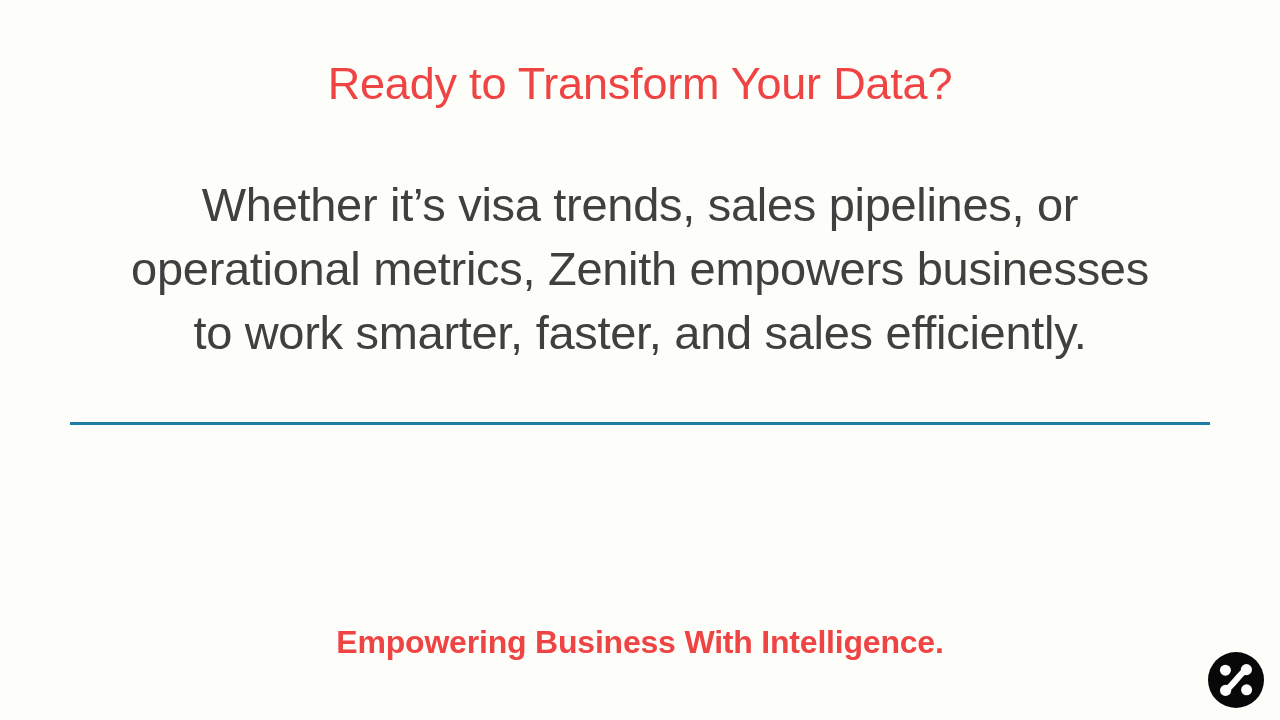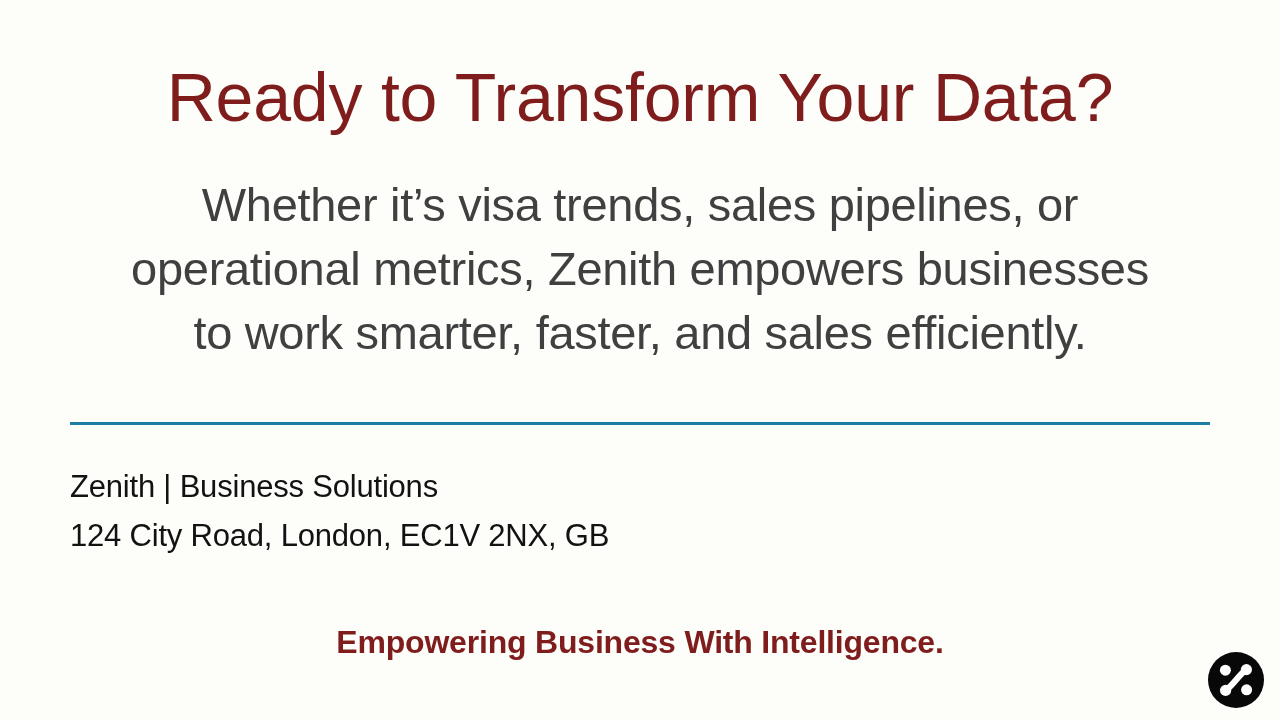--- a/index.html
+++ b/index.html
@@ -23,24 +23,24 @@
     background: #fdfdfa;
   }
 
   
   .slide-title {
     position: absolute;
     left: 70px;
     top: 58px;
     width: 1140px;
     text-align: center;
-    font-size: 68px;
+    font-size: 45px;
     font-weight: 400;
     letter-spacing: -0.2px;
-    color: #7f1d1d;
+    color: #ef4444;
     line-height: 1.15;
     white-space: nowrap;
   }
 
   
   .slide-body {
     position: absolute;
     left: 62px;
     top: 173px;
     width: 1156px;
@@ -100,21 +100,21 @@
 
   
   .tagline {
     position: absolute;
     left: 70px;
     top: 624px;
     width: 1140px;
     text-align: center;
     font-size: 32px;
     font-weight: 700;
-    color: #7f1d1d;
+    color: #ef4444;
     letter-spacing: -0.2px;
     white-space: nowrap;
   }
 
   
   .logo-badge {
     position: absolute;
     left: 1208px;
     top: 652px;
     width: 56px;
@@ -135,24 +135,20 @@
 
   <div class="slide-body">
     <span class="line">Whether it’s visa trends, sales pipelines, or</span>
     <span class="line">operational metrics, Zenith empowers businesses</span>
     <span class="line">to work smarter, faster, and sales efficiently.</span>
   </div>
 
   <hr class="divider">
 
   <div class="contact">
-    <div class="contact-left">
-      <span class="contact-line">Zenith | Business Solutions</span>
-      <span class="contact-line">124 City Road, London, EC1V 2NX, GB</span>
-    </div>
   </div>
 
   <div class="tagline">Empowering Business With Intelligence.</div>
 
   <div class="logo-badge">
     <svg viewBox="0 0 56 56" xmlns="http://www.w3.org/2000/svg" aria-hidden="true">
       <circle cx="28" cy="28" r="28" fill="#080808"></circle>
       <path d="M18.5 37.5 C 24 34.5, 32 21.5, 37.5 18.5" stroke="#ffffff" stroke-width="6.2" stroke-linecap="round" fill="none"></path>
       <circle cx="17.6" cy="38.4" r="5.6" fill="#ffffff"></circle>
       <circle cx="38.4" cy="17.6" r="5.6" fill="#ffffff"></circle>

